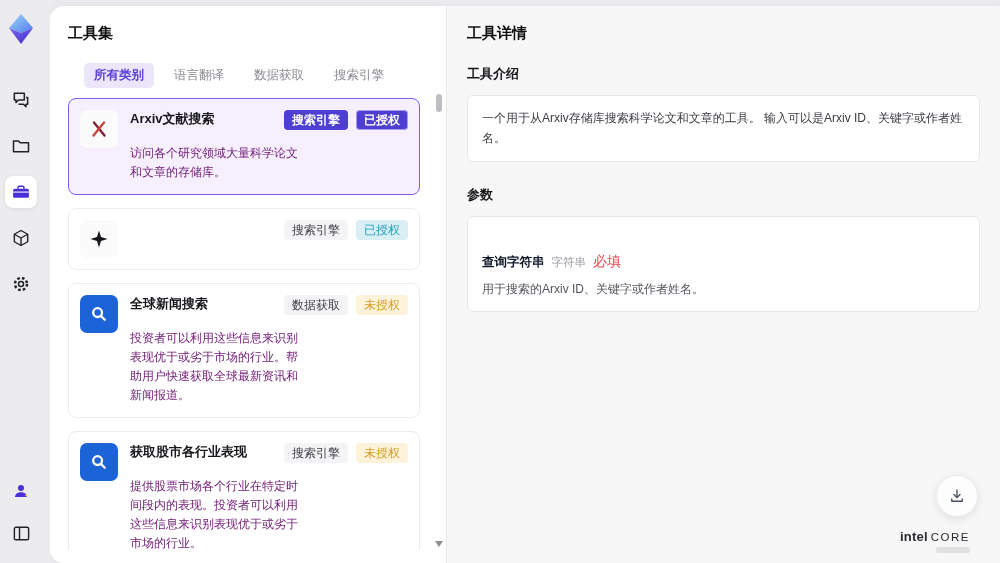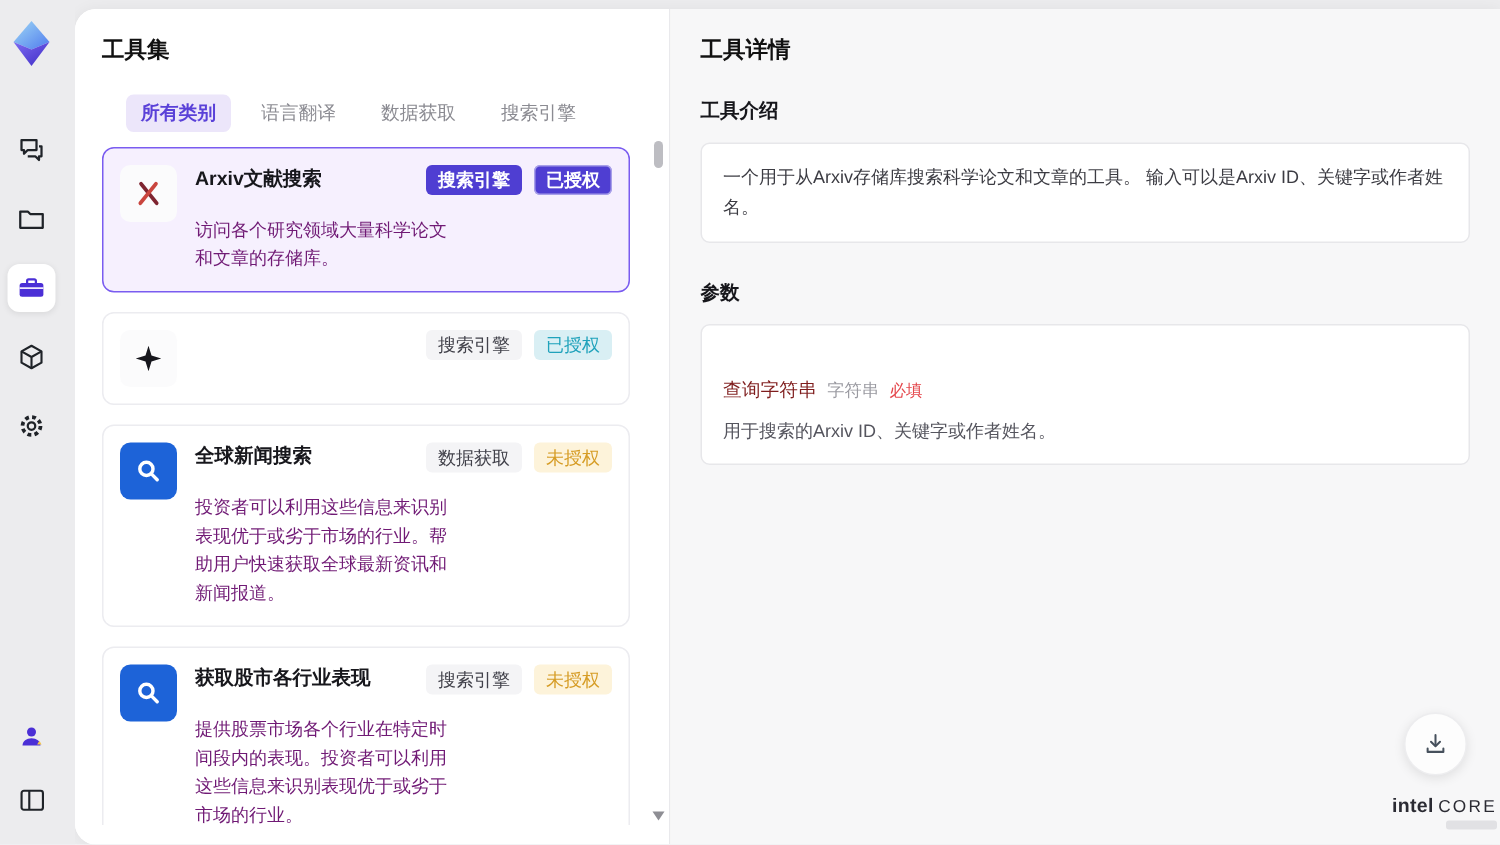--- a/index.html
+++ b/index.html
@@ -53,29 +53,29 @@
   .list-thumb { position:absolute; top:4px; left:1px; width:6px; height:18px; background:#bdbdc2; border-radius:3px; }
   .list-down-arrow { position:absolute; bottom:6px; left:0; width:0; height:0;
                      border-left:4px solid transparent; border-right:4px solid transparent; border-top:6px solid #8e8e94; }
   
   .section-label { font-size:13px; font-weight:700; color:#16161b; }
   .intro-heading { margin-top:22px; }
   .info-box { margin-top:12px; background:#fff; border:1px solid #e7e7ea; border-radius:6px; padding:12px 14px; }
   .intro-text { font-size:12px; color:#3c3c43; line-height:1.7; }
   .params-heading { margin-top:24px; }
   .param-line { display:flex; align-items:baseline; gap:7px; }
-  .param-name { font-size:12.5px; font-weight:400; color:#7f1d1d; }
+  .param-name { font-size:12.5px; font-weight:700; color:#0f172a; }
   .param-type { font-size:11.5px; color:#9a9aa1; }
-  .param-required { font-size:11px; color:#e5484d;margin-top:24px; }
+  .param-required { font-size:14px; color:#e5484d;margin-top:24px; }
   .param-desc { font-size:12px; color:#55555e; margin-top:9px; line-height:1.6; }
   
   .fab { position:absolute; right:22px; bottom:46px; width:42px; height:42px; border-radius:50%;
          background:#fdfdfd; border:1px solid #ededef; box-shadow:0 2px 8px rgba(0,0,0,.10);
          display:flex; align-items:center; justify-content:center; cursor:pointer; }
-  .brand { position:absolute; right:2px; bottom:10px; text-align:right; }
+  .brand { position:absolute; right:30px; bottom:10px; text-align:right; }
   .brand-line { font-size:13px; color:#2b2b33; }
   .brand-intel { font-weight:700; letter-spacing:.2px; }
   .brand-core { font-weight:400; text-transform:uppercase; font-size:11.5px; letter-spacing:1.5px; margin-left:3px; }
   .brand-sub { width:34px; height:6px; background:#e1e1e4; border-radius:2px; margin:3px 0 0 auto; }
   svg { display:block; }
 </style>
 </head>
 <body>
 
 <div class="rail">

